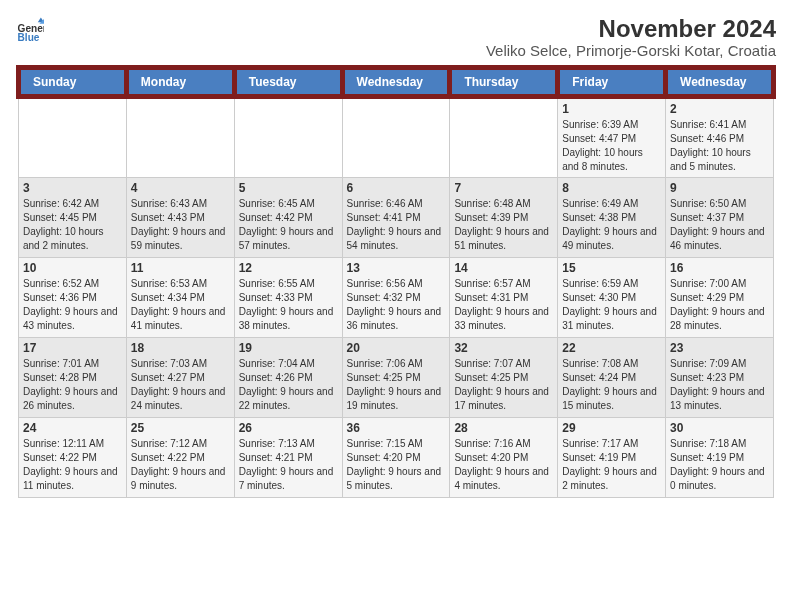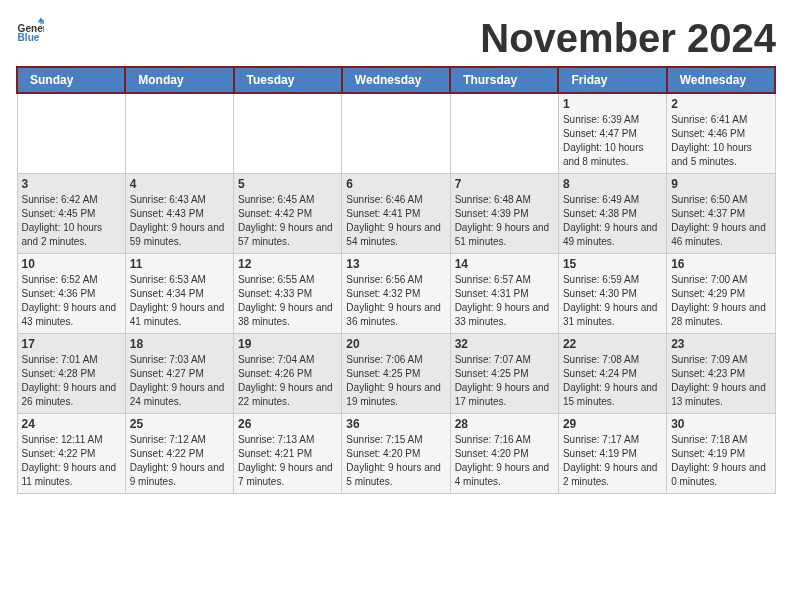--- a/index.html
+++ b/index.html
@@ -26,42 +26,42 @@
       gap: 4px;
     }
     .logo-icon {
       width: 28px;
       height: 28px;
     }
     .title-block {
       text-align: right;
     }
     .month-title {
-      font-size: 40px;
+      font-size: 24px;
       font-weight: bold;
       color: #333;
       line-height: 1.1;
     }
     .location-title {
       font-size: 15px;
       color: #555;
     }
     .calendar {
       width: 100%;
       border-collapse: collapse;
       table-layout: fixed;
     }
     .calendar th {
       background-color: #4a7fc1;
       color: #fff;
       font-size: 12px;
       font-weight: bold;
       padding: 5px 12px;
       text-align: left;
-      border: 2px solid #7f1d1d;
+      border: 5px solid #7f1d1d;
     }
     .calendar td {
       border: 1px solid #ccc;
       vertical-align: top;
       padding: 3px 4px;
       height: 80px;
       background: #fff;
       font-size: 10px;
       color: #333;
     }
@@ -94,20 +94,21 @@
     <div class="logo">
       <svg class="logo-icon" viewBox="0 0 36 36">
         <text x="2" y="20" font-size="13" font-weight="bold" fill="#333">General</text>
         <text x="2" y="32" font-size="13" font-weight="bold" fill="#3a7cc1">Blue</text>
         <polygon points="28,8 36,8 32,2" fill="#3a7cc1"></polygon>
         <polygon points="30,10 36,10 36,4" fill="#5a9de0"></polygon>
       </svg>
     </div>
     <div class="title-block">
       <div class="month-title">November 2024</div>
+      <div class="location-title">Veliko Selce, Primorje-Gorski Kotar, Croatia</div>
     </div>
   </div>
 
   <table class="calendar">
     <thead>
       <tr>
         <th>Sunday</th>
         <th>Monday</th>
         <th>Tuesday</th>
         <th>Wednesday</th>

